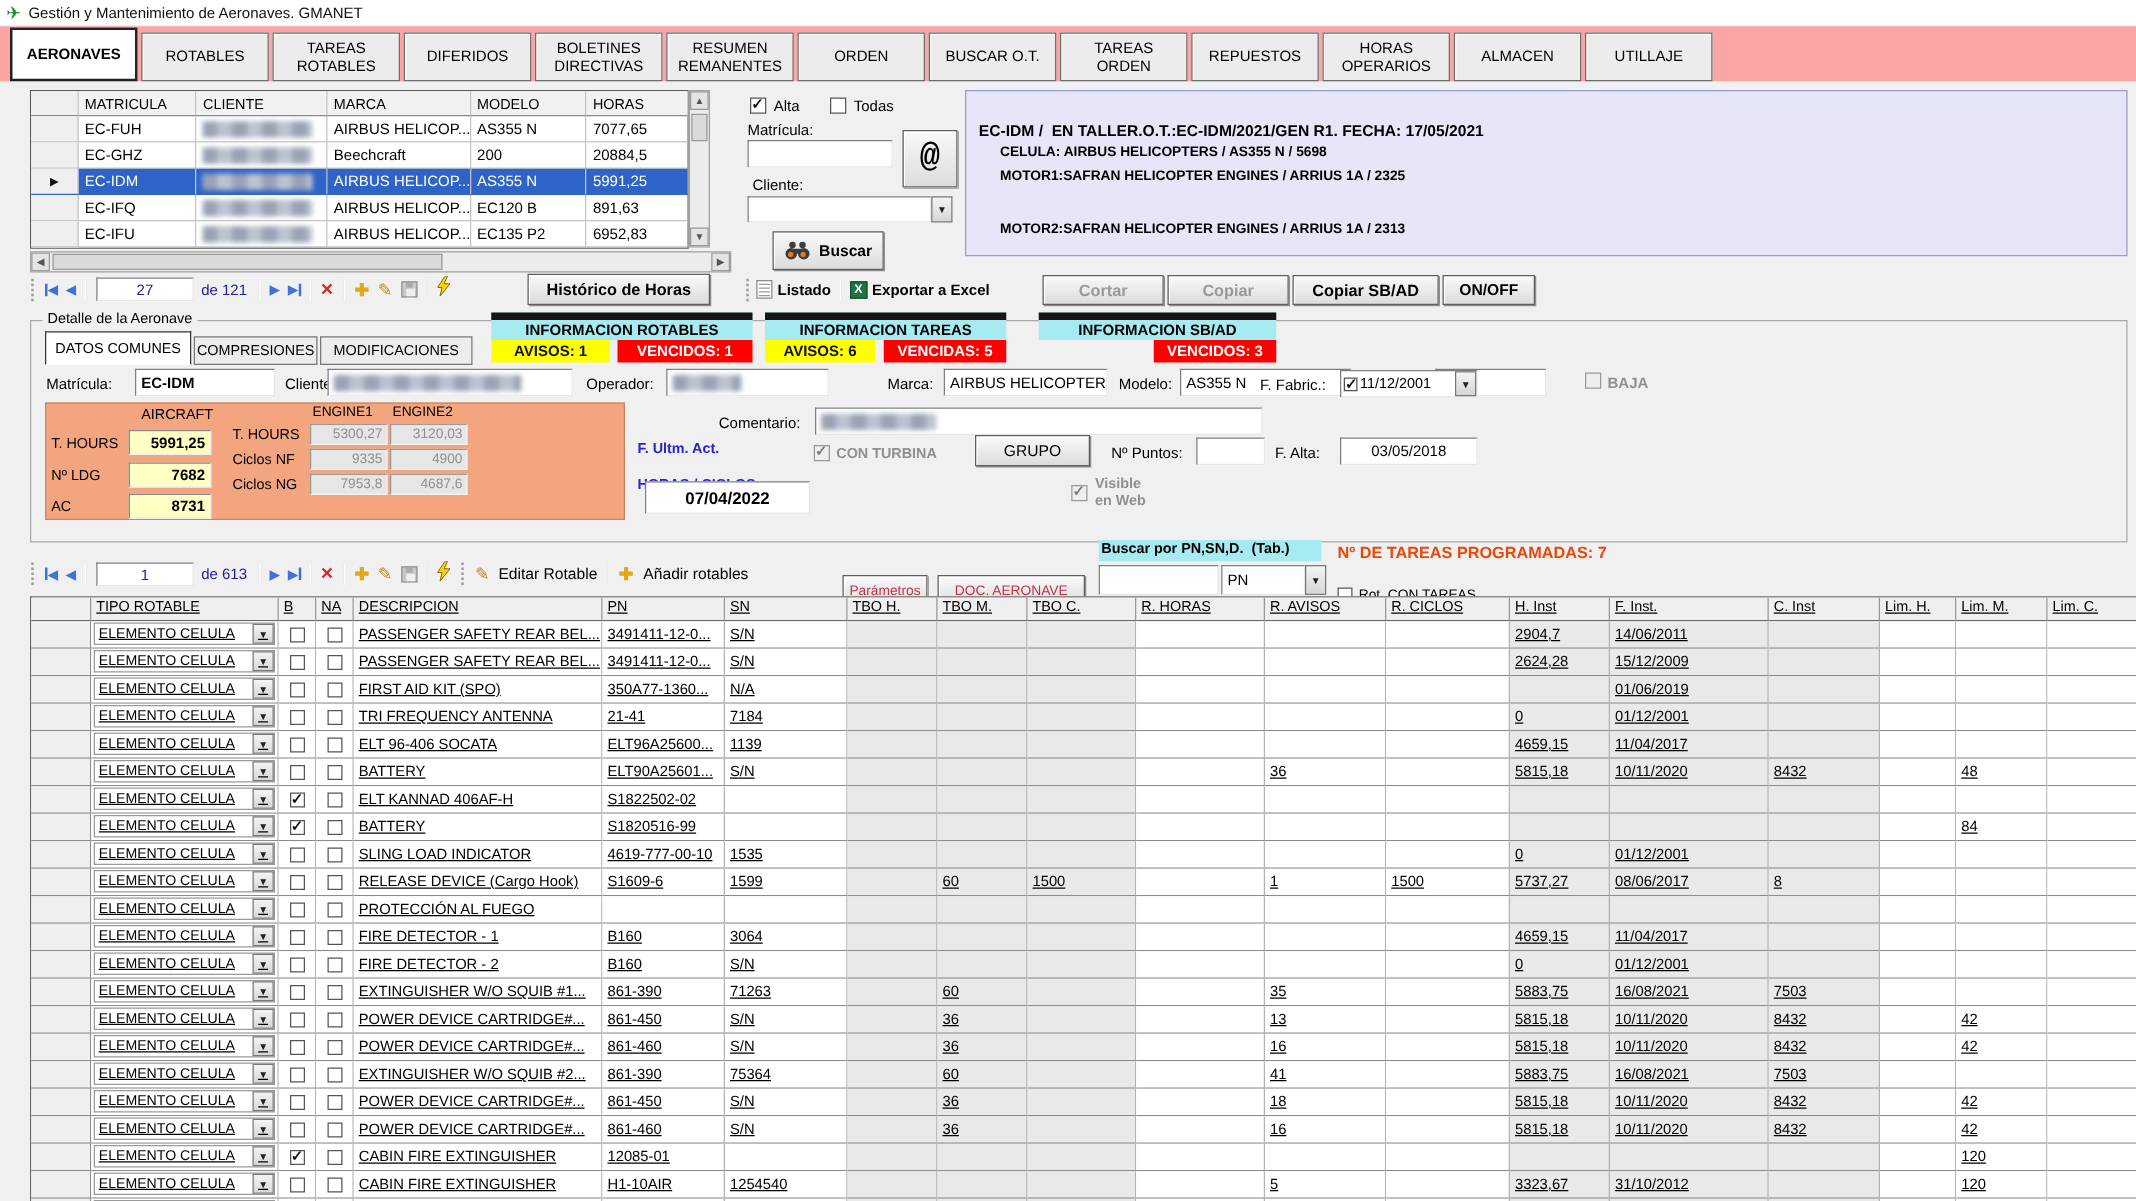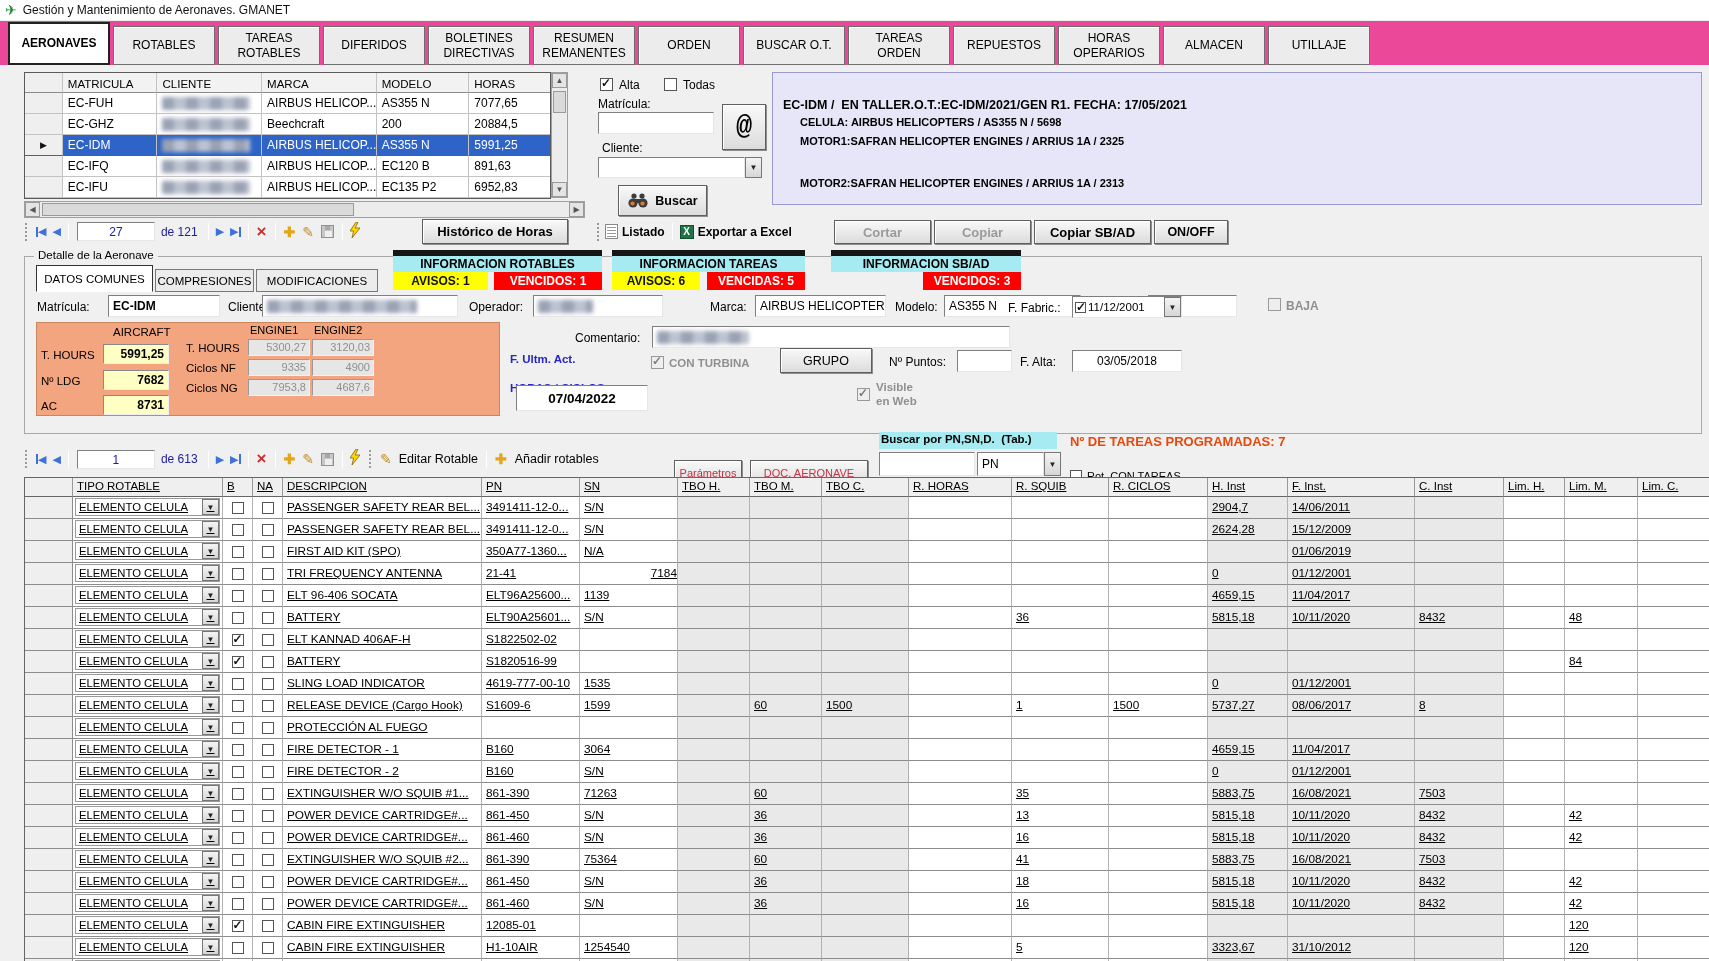--- a/index.html
+++ b/index.html
@@ -6,21 +6,21 @@
   html,body { background:#f0f0f0; }
   body { font-family:"Liberation Sans", sans-serif; color:#000; }
   #app { position:relative; width:1709px; height:961px; background:#f0f0f0; overflow:hidden; }
 
   
   .titlebar { position:absolute; left:0; top:0; width:1709px; height:20px; background:#ffffff; display:flex; align-items:center; }
   .plane-ico { color:#1e8a34; font-size:14px; margin:0 6px 0 5px; }
   .title-text { font-size:12px; color:#111; }
 
   
-  .tabbar { position:absolute; left:0; top:21px; width:1709px; height:44px; background:#ec4899; display:flex; align-items:flex-end; padding-left:8px; }
+  .tabbar { position:absolute; left:0; top:21px; width:1709px; height:44px; background:#fca5a5; display:flex; align-items:flex-end; padding-left:8px; }
   .tab { width:102px; height:39px; margin-right:3px; background:#ececec; border:1px solid #6e6e6e; display:flex; align-items:center; justify-content:center; text-align:center; font-size:12px; white-space:pre-line; line-height:1.25; box-shadow:inset 1px 1px 0 #fff; cursor:default; }
   .tab.active { background:#ffffff; border:2px solid #222; height:43px; font-weight:bold; }
 
   
   .sunken { background:#fff; border:1px solid; border-color:#7f7f7f #e6e6e6 #e6e6e6 #7f7f7f; }
   .btn3d { background:linear-gradient(#f9f9f9,#dcdcdc); border:1px solid #5f5f5f; box-shadow:inset 1px 1px 0 #fff, 1px 1px 0 rgba(60,60,60,.55); display:flex; align-items:center; justify-content:center; font-weight:bold; cursor:default; }
   .cb { display:inline-block; width:13px; height:13px; background:#fff; border:1px solid #555; position:relative; flex:none; }
   .cb.checked::after { content:"✓"; position:absolute; left:0px; top:-3px; font-size:12px; font-weight:bold; color:#111; }
   .cb.grey { background:#eeeeee; border-color:#999; }
   .cb.grey.checked::after { color:#7c7c7c; }
@@ -408,21 +408,21 @@
         <div class="th" style="width: 150px;">TIPO ROTABLE</div>
         <div class="th" style="width: 30px;">B</div>
         <div class="th" style="width: 30px;">NA</div>
         <div class="th" style="width: 199px;">DESCRIPCION</div>
         <div class="th" style="width: 98px;">PN</div>
         <div class="th" style="width: 98px;">SN</div>
         <div class="th" style="width: 72px;">TBO H.</div>
         <div class="th" style="width: 72px;">TBO M.</div>
         <div class="th" style="width: 87px;">TBO C.</div>
         <div class="th" style="width: 103px;">R. HORAS</div>
-        <div class="th" style="width: 97px;">R. SQUIB</div>
+        <div class="th" style="width: 97px;">R. AVISOS</div>
         <div class="th" style="width: 99px;">R. CICLOS</div>
         <div class="th" style="width: 80px;">H. Inst</div>
         <div class="th" style="width: 127px;">F. Inst.</div>
         <div class="th" style="width: 89px;">C. Inst</div>
         <div class="th" style="width: 61px;">Lim. H.</div>
         <div class="th" style="width: 73px;">Lim. M.</div>
         <div class="th" style="width: 72px;">Lim. C.</div>
       </div>
     <div>
         <div class="rrow">
@@ -524,21 +524,21 @@
             </div>
           </div>
           <div class="td ckcell" style="width: 30px;">
             <div class="cb" style="width: 12px; height: 12px;"></div>
           </div>
           <div class="td ckcell" style="width: 30px;">
             <div class="cb" style="width: 12px; height: 12px;"></div>
           </div>
           <div class="td" style="width: 199px;">TRI FREQUENCY ANTENNA</div>
           <div class="td" style="width: 98px;">21-41</div>
-          <div class="td" style="width: 98px; text-align: right;">7184</div>
+          <div class="td" style="width: 98px;">7184</div>
           <div class="td grey" style="width: 72px;"></div>
           <div class="td grey" style="width: 72px;"></div>
           <div class="td grey" style="width: 87px;"></div>
           <div class="td" style="width: 103px;"></div>
           <div class="td" style="width: 97px;"></div>
           <div class="td" style="width: 99px;"></div>
           <div class="td grey" style="width: 80px;">0</div>
           <div class="td grey" style="width: 127px;">01/12/2001</div>
           <div class="td grey" style="width: 89px;"></div>
           <div class="td" style="width: 61px;"></div>

